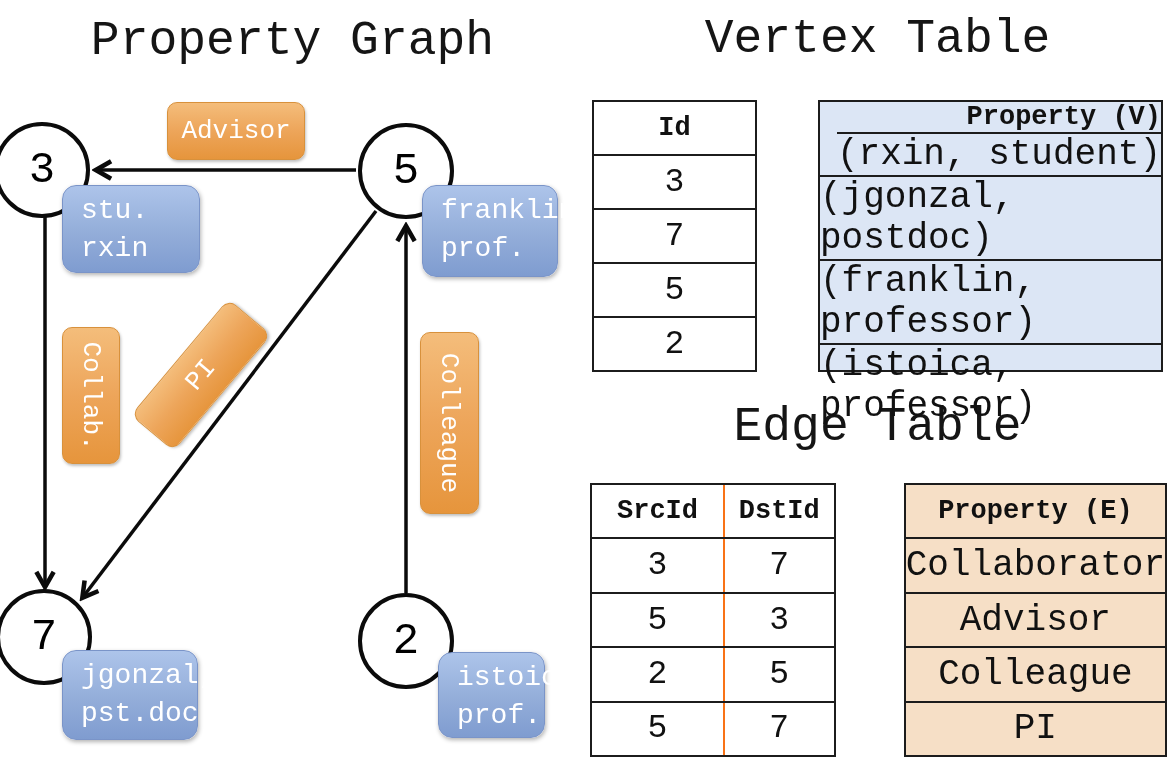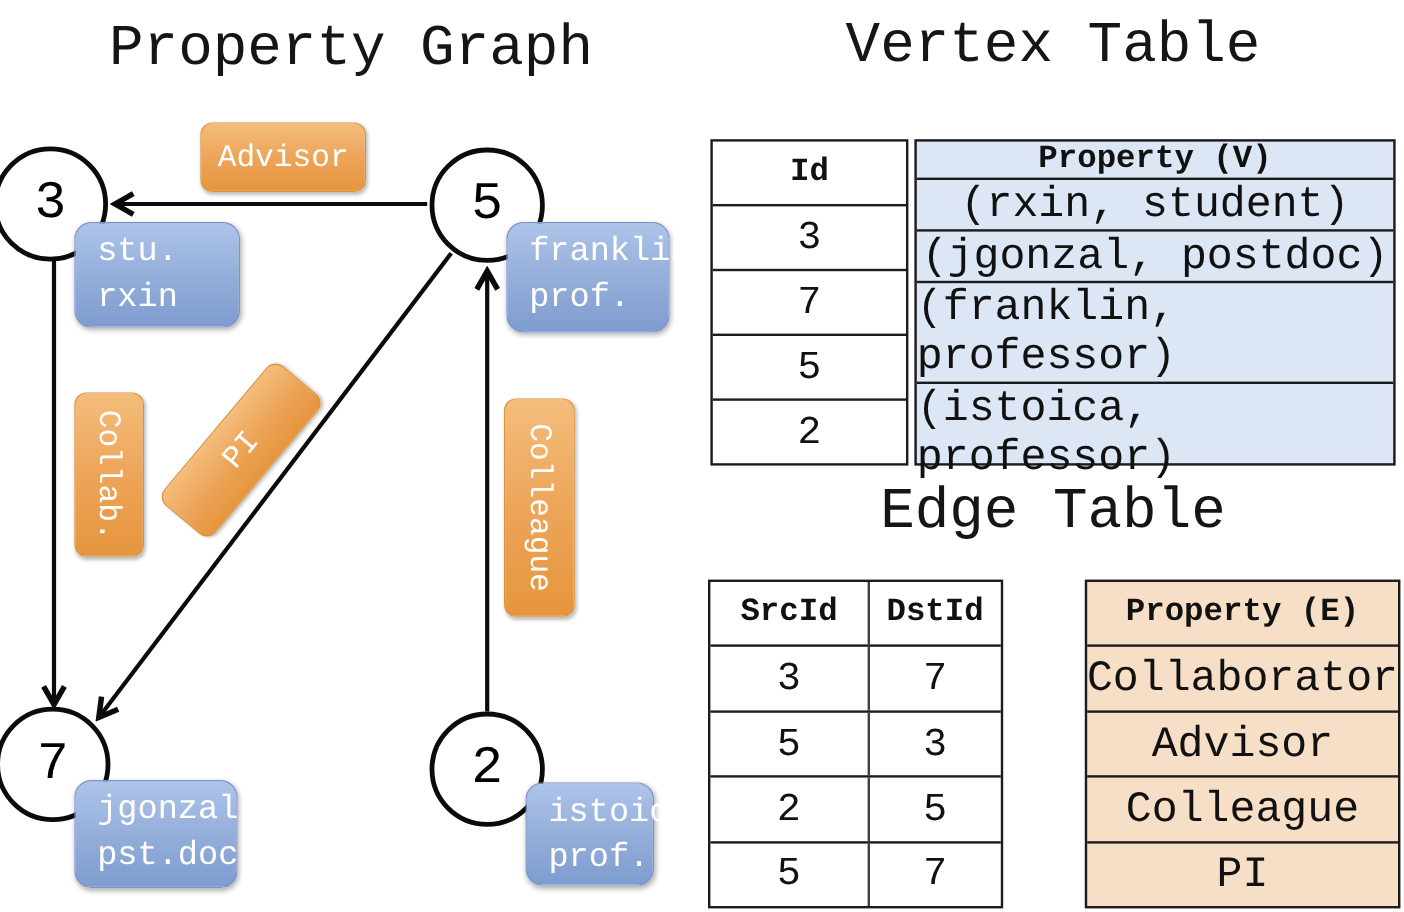--- a/index.html
+++ b/index.html
@@ -45,21 +45,21 @@
     display:flex;flex-direction:column;background:#fff;
   }
   .trow{display:flex;flex:1;}
   .trow + .trow{border-top:2px solid #1c1c1c;}
   .tcell{
     display:flex;align-items:center;justify-content:center;
     font-size:36px;box-sizing:border-box;flex:1;
   }
   .tcell.num{font-size:33px;}
   .tcell.hdr{font-weight:bold;font-size:27px;}
-  .cell-border-left{border-left:2px solid #404040;}
+  .cell-border-left{border-left:2px solid #f97316;}
   .gap{width:5px;}
 </style>
 </head>
 <body>
 
 <div id="stage">
 
   <div class="title" style="left:0;top:14px;width:585px;">Property Graph</div>
   <div class="title" style="left:585px;top:12px;width:585px;">Vertex Table</div>
   <div class="title" style="left:585px;top:400px;width:585px;">Edge Table</div>
@@ -112,40 +112,40 @@
   </div>
   <div class="lbl-blue" style="left:62px;top:650px;width:136px;height:90px;">
     <div>jgonzal,</div>
     <div>pst.doc.</div>
   </div>
   <div class="lbl-blue" style="left:438px;top:652px;width:107px;height:86px;">
     <div>istoica</div>
     <div>prof.</div>
   </div>
 
-  <div class="tbl" style="left:592px;top:116px;width:571px;height:272px;">
+  <div class="tbl" style="left:592px;top:100px;width:571px;height:272px;gap:28px;">
     <div class="subtbl" style="width:165px;">
       <div class="trow">
           <div class="tcell hdr">Id</div>
         </div>
       <div class="trow">
           <div class="tcell num">3</div>
         </div>
       <div class="trow">
           <div class="tcell num">7</div>
         </div>
       <div class="trow">
           <div class="tcell num">5</div>
         </div>
       <div class="trow">
           <div class="tcell num">2</div>
         </div>
     </div>
     <div class="gap"></div>
-    <div class="subtbl" style="flex:1;background:#dce6f5;">
+    <div class="subtbl" style="flex:1;background:#dce6f5;align-items:flex-end;">
       <div class="trow">
           <div class="tcell hdr">Property (V)</div>
         </div>
       <div class="trow">
           <div class="tcell">(rxin, student)</div>
         </div>
       <div class="trow">
           <div class="tcell">(jgonzal, postdoc)</div>
         </div>
       <div class="trow">

